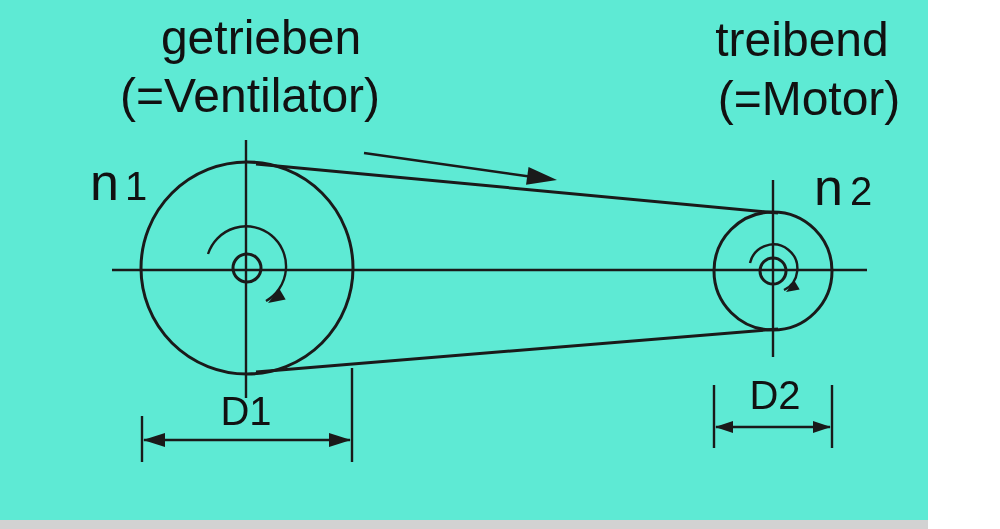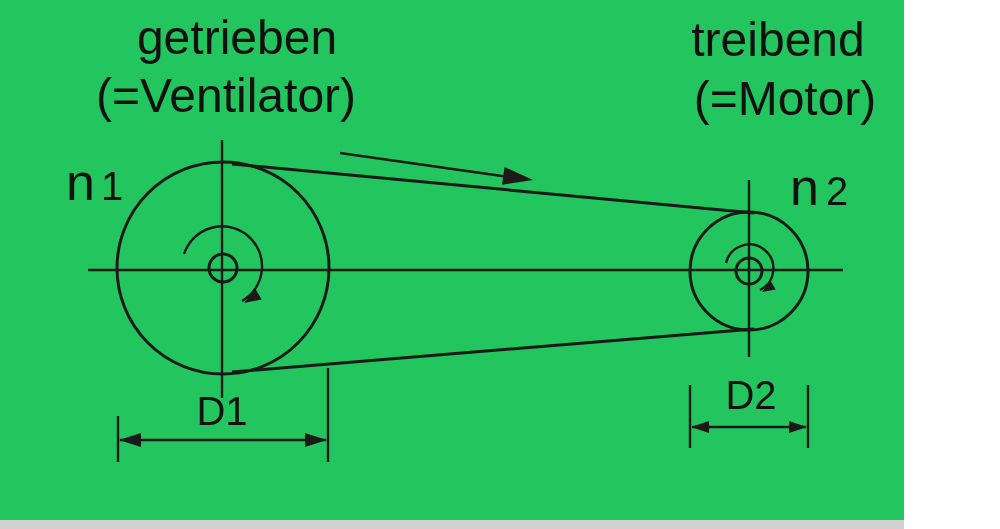--- a/index.html
+++ b/index.html
@@ -4,23 +4,24 @@
 <style>
   html, body {
     margin: 0;
     padding: 0;
     background: #ffffff;
   }
   .stage {
     position: relative;
     width: 904px;
     height: 529px;
-    background: #22c55e;
+    background: #5eead4;
     overflow: hidden;
     font-family: "Liberation Sans", sans-serif;
+    padding-left: 24px;
   }
   svg { display: block; }
   .ln {
     stroke: #1a1a1a;
     stroke-width: 2.4;
     fill: none;
   }
   .thick {
     stroke: #1a1a1a;
     stroke-width: 3;

